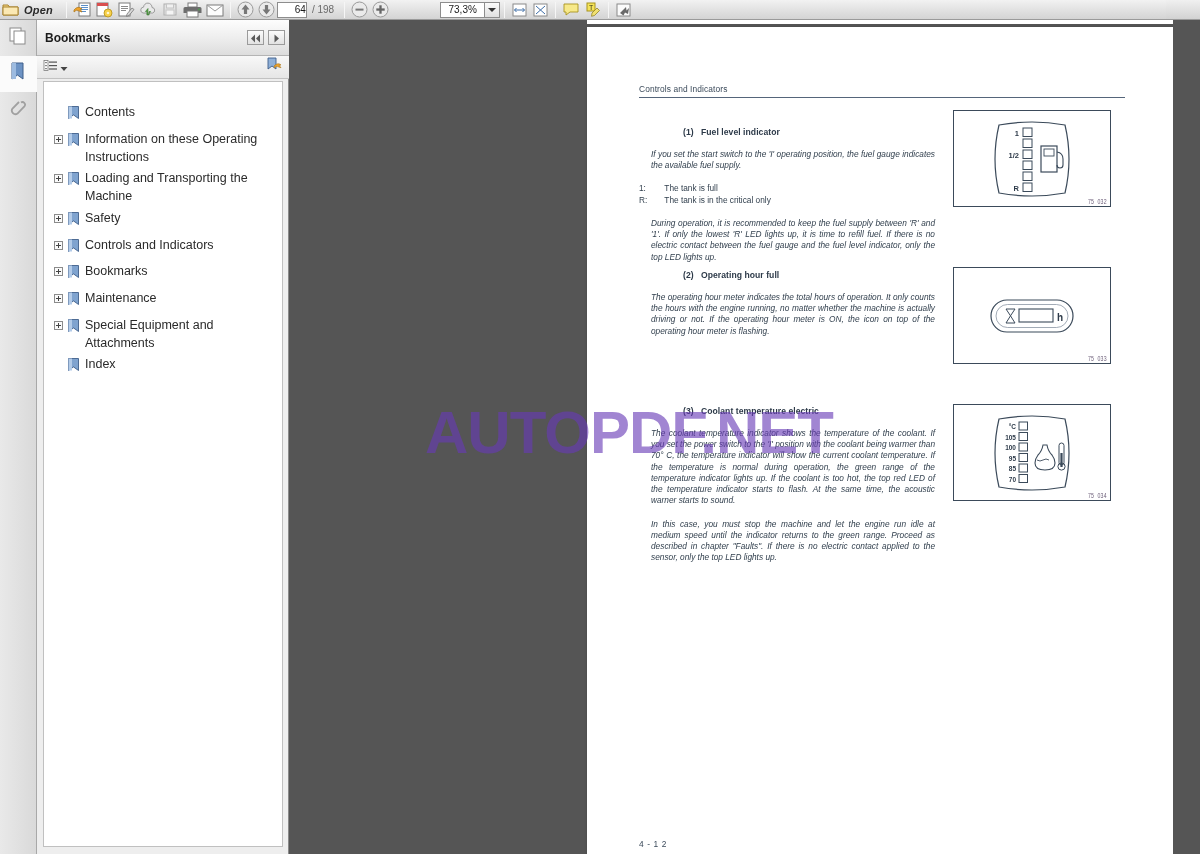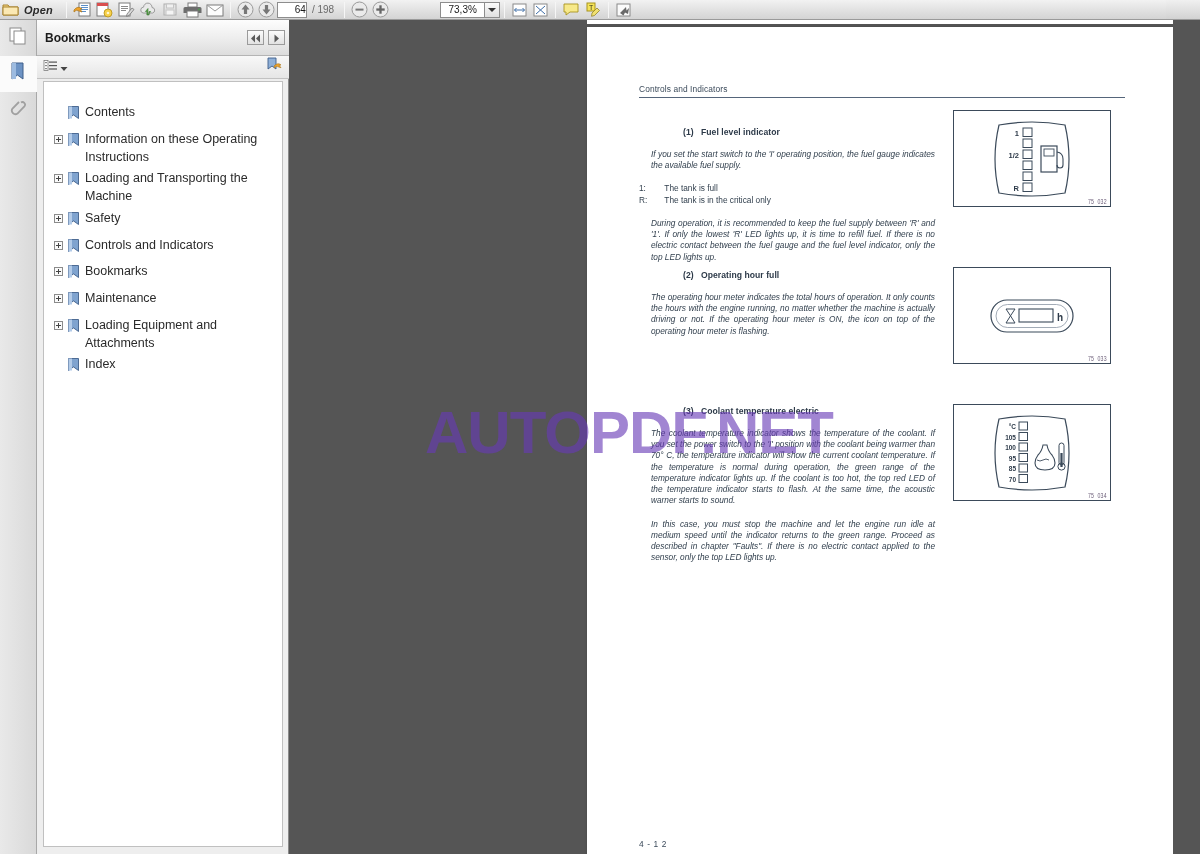--- a/index.html
+++ b/index.html
@@ -546,21 +546,21 @@
             <path d="M1.5 0.5h3.5v12l-3.5 0z" fill="#b3cbe8"></path>
           </svg></span>
         <span class="bmtext">Maintenance</span>
       </div>
       <div class="bmrow">
         <span class="expander"></span>
         <span class="bmicon"><svg width="13" height="15" viewBox="0 0 13 15">
             <path d="M1.5 0.5h10v12l-5-3.6-5 3.6z" fill="#7fa3cf" stroke="#3f5f8a" stroke-width="0.9"></path>
             <path d="M1.5 0.5h3.5v12l-3.5 0z" fill="#b3cbe8"></path>
           </svg></span>
-        <span class="bmtext">Loading Equipment and Attachments</span>
+        <span class="bmtext">Special Equipment and Attachments</span>
       </div>
       <div class="bmrow">
         <span class="expander blank"></span>
         <span class="bmicon"><svg width="13" height="15" viewBox="0 0 13 15">
             <path d="M1.5 0.5h10v12l-5-3.6-5 3.6z" fill="#7fa3cf" stroke="#3f5f8a" stroke-width="0.9"></path>
             <path d="M1.5 0.5h3.5v12l-3.5 0z" fill="#b3cbe8"></path>
           </svg></span>
         <span class="bmtext">Index</span>
       </div>
     </div>

